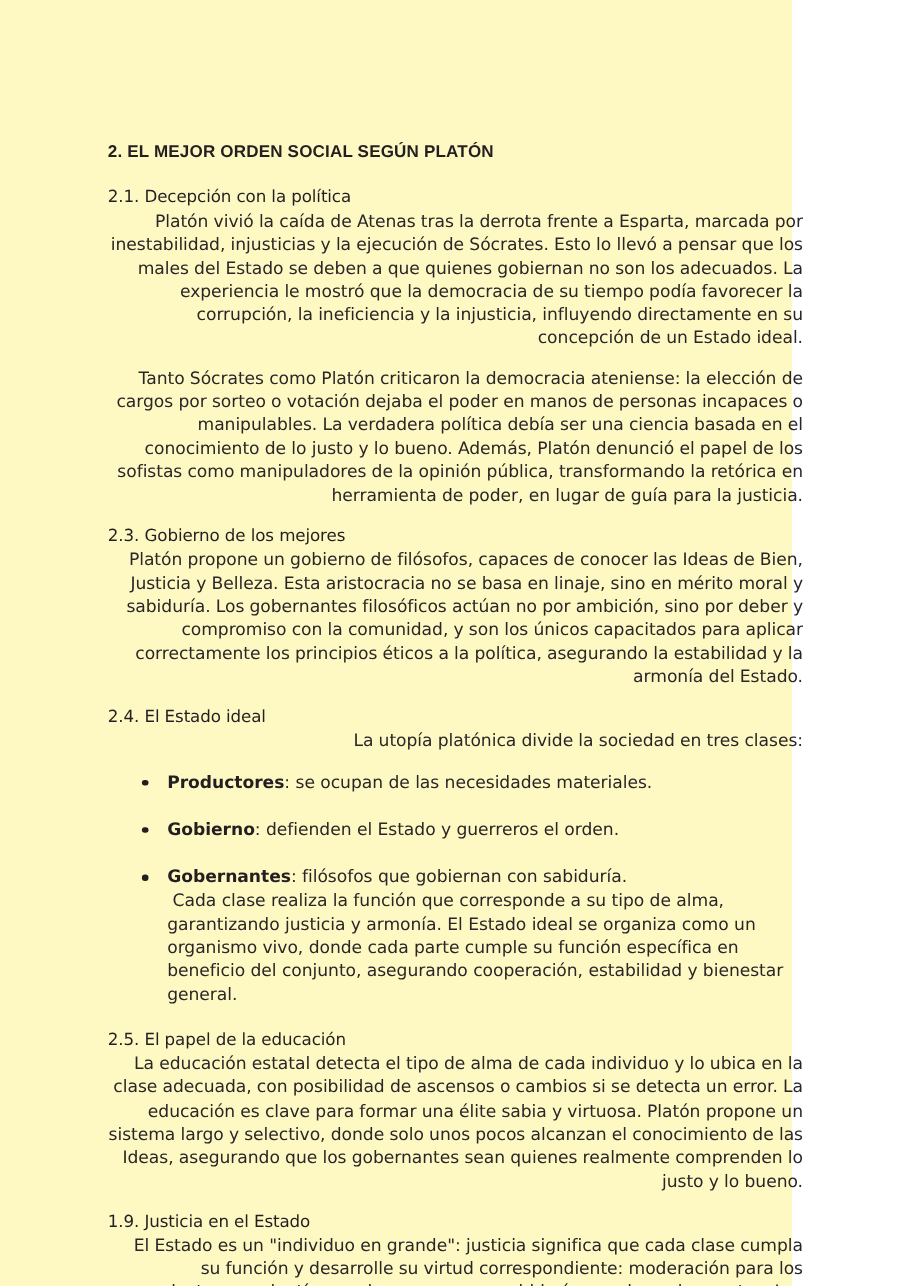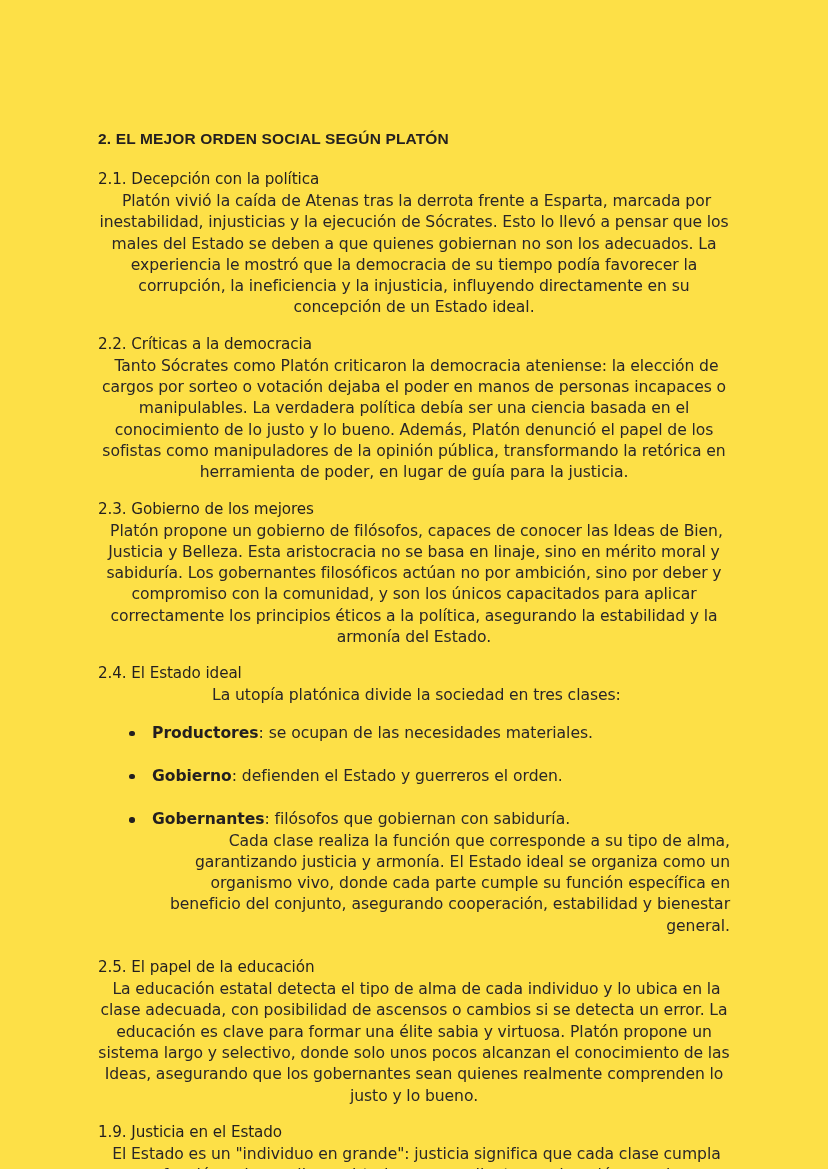--- a/index.html
+++ b/index.html
@@ -16,23 +16,23 @@
     overflow: hidden;
     font-family: "DejaVu Sans", "Liberation Sans", sans-serif;
     color: #231f20;
     -webkit-font-smoothing: antialiased;
   }
 
   .page {
     position: absolute;
     left: 0;
     top: 0;
-    width: 828px;
+    width: 720px;
     height: 1169px;
-    background: #fde047;
+    background: #fef9c3;
   }
 
   .content {
     position: absolute;
     left: 98px;
     top: 128px;
     width: 632px;
   }
 
   
@@ -62,21 +62,21 @@
     white-space: nowrap;
   }
 
   .body-text {
     font-size: 15.6px;
     font-weight: 400;
     line-height: 21.3px;
     letter-spacing: -0.05px;
     color: #2a2628;
     margin: 0;
-    text-align: center;
+    text-align: right;
     hyphens: none;
     word-spacing: -0.15px;
   }
 
   .body-text.lead-indent::before {
     content: " ";
     white-space: pre;
   }
 
   
@@ -119,21 +119,20 @@
     font-weight: 400;
   }
 
   .sub-paragraph {
     margin: 0;
     font-size: 15.6px;
     font-weight: 400;
     line-height: 21.3px;
     letter-spacing: -0.05px;
     color: #2a2628;
-    text-align: right;
   }
 
   .sub-paragraph::before {
     content: " ";
     white-space: pre;
   }
 
   .section.after-list {
     margin-top: 20px;
   }
@@ -145,21 +144,20 @@
   <div class="content">
 
     <h1 class="doc-title">2. EL MEJOR ORDEN SOCIAL SEGÚN PLATÓN</h1>
 
     <section class="section">
       <h2 class="section-heading">2.1. Decepción con la política</h2>
       <p class="body-text lead-indent">Platón vivió la caída de Atenas tras la derrota frente a Esparta, marcada por inestabilidad, injusticias y la ejecución de Sócrates. Esto lo llevó a pensar que los males del Estado se deben a que quienes gobiernan no son los adecuados. La experiencia le mostró que la democracia de su tiempo podía favorecer la corrupción, la ineficiencia y la injusticia, influyendo directamente en su concepción de un Estado ideal.</p>
     </section>
 
     <section class="section">
-      <h2 class="section-heading">2.2. Críticas a la democracia</h2>
       <p class="body-text lead-indent">Tanto Sócrates como Platón criticaron la democracia ateniense: la elección de cargos por sorteo o votación dejaba el poder en manos de personas incapaces o manipulables. La verdadera política debía ser una ciencia basada en el conocimiento de lo justo y lo bueno. Además, Platón denunció el papel de los sofistas como manipuladores de la opinión pública, transformando la retórica en herramienta de poder, en lugar de guía para la justicia.</p>
     </section>
 
     <section class="section">
       <h2 class="section-heading">2.3. Gobierno de los mejores</h2>
       <p class="body-text lead-indent">Platón propone un gobierno de filósofos, capaces de conocer las Ideas de Bien, Justicia y Belleza. Esta aristocracia no se basa en linaje, sino en mérito moral y sabiduría. Los gobernantes filosóficos actúan no por ambición, sino por deber y compromiso con la comunidad, y son los únicos capacitados para aplicar correctamente los principios éticos a la política, asegurando la estabilidad y la armonía del Estado.</p>
     </section>
 
     <section class="section">
       <h2 class="section-heading">2.4. El Estado ideal</h2>

